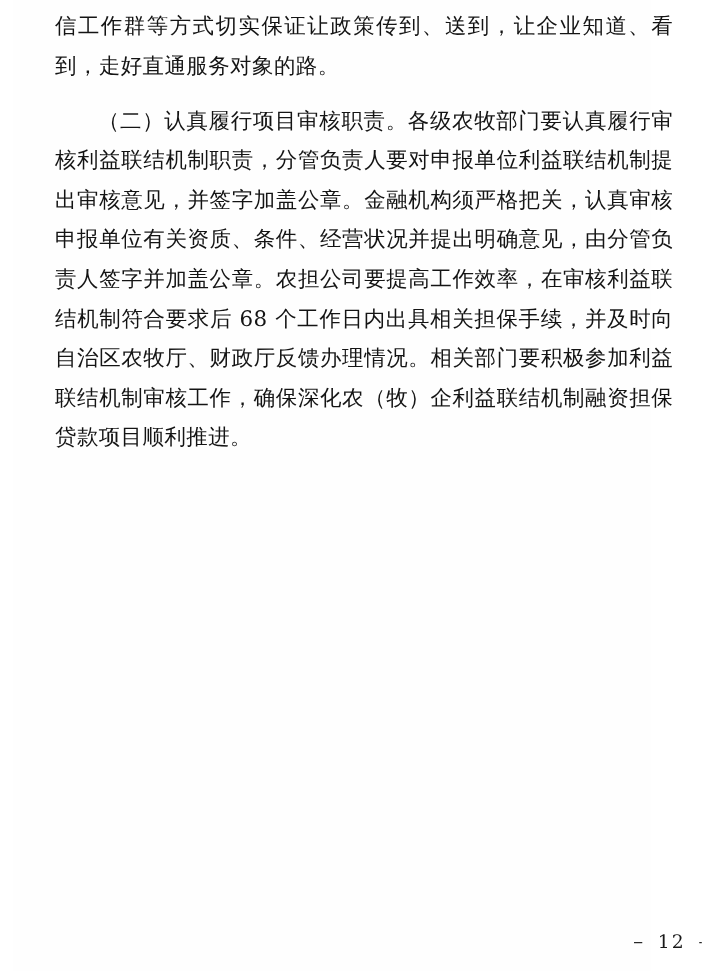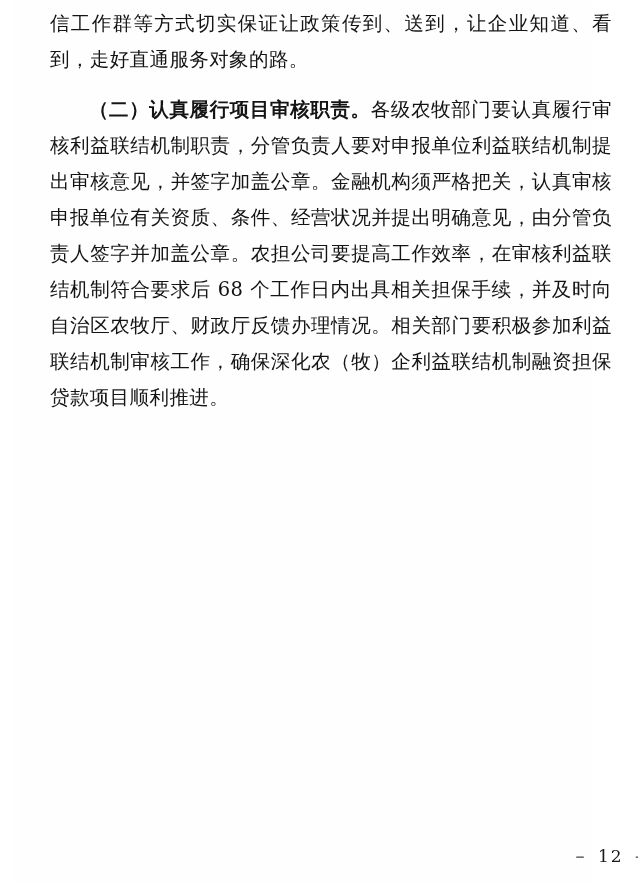--- a/index.html
+++ b/index.html
@@ -43,21 +43,21 @@
   p.para.first-block {
     text-indent: 0;
   }
   p.para.indented {
     text-indent: 39px;
   }
   .spacer-1 {
     height: 14px;
   }
   .bold-lead {
-    font-weight: 700;
+    font-weight: 400;
   }
   .footer {
     position: absolute;
     left: 0;
     top: 845px;
     width: 638px;
     text-align: right;
   }
   .page-number {
     display: inline-block;

